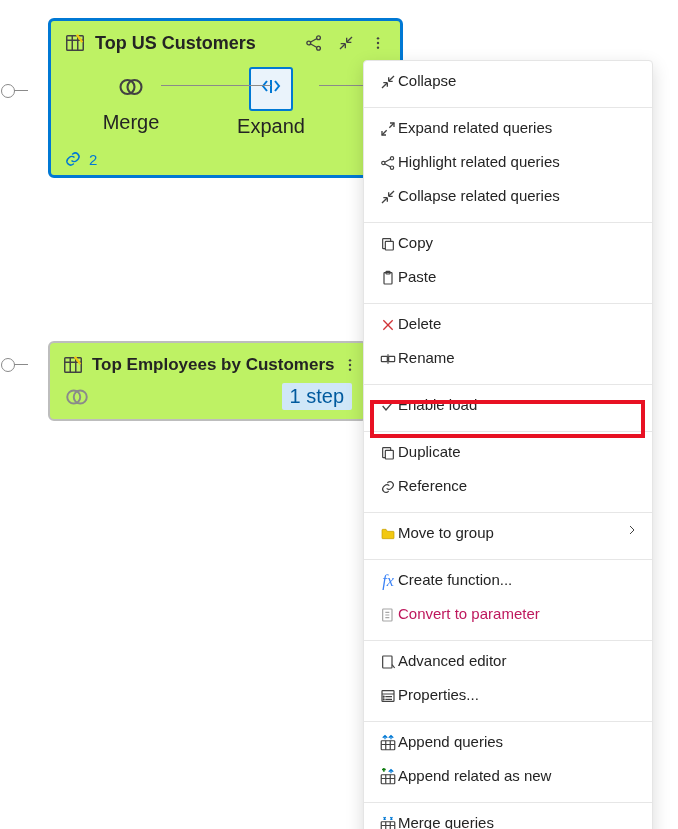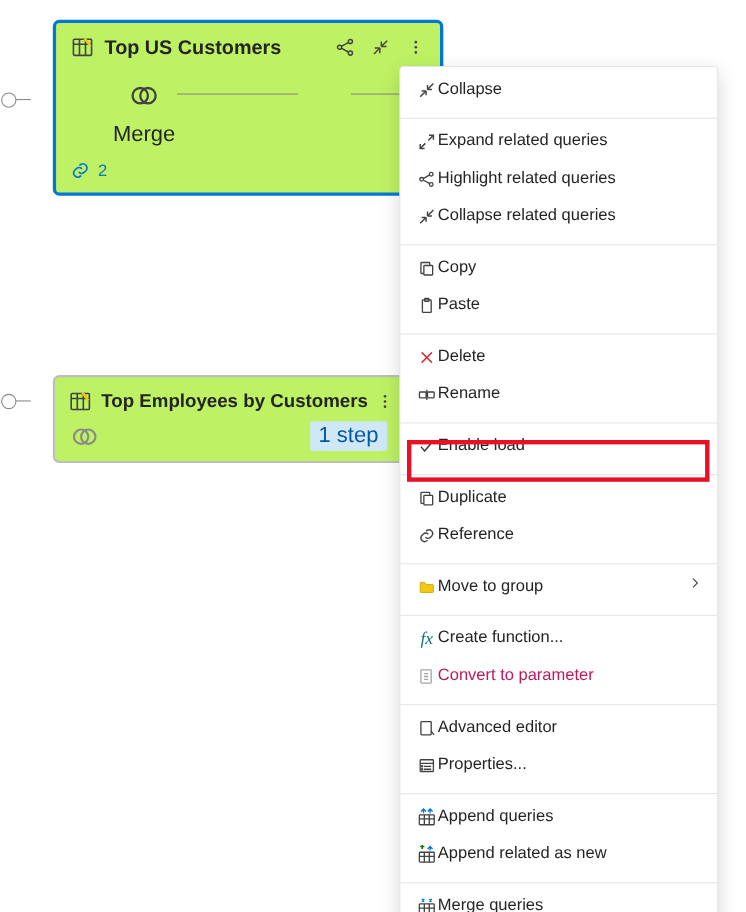--- a/index.html
+++ b/index.html
@@ -141,21 +141,21 @@
     padding: 5px 14px 5px 14px;
     min-height: 34px;
     box-sizing: border-box;
     font-size: 15px;
     color: #242424;
   }
   .menu-item.disabled { color: #be185d; }
   .menu-item .mi-icon {
     width: 20px; height: 20px;
     display:flex; align-items:center; justify-content:center;
-    color: #0f766e;
+    color: #3b82f6;
     flex: 0 0 20px;
   }
   .menu-item.disabled .mi-icon { color: #a6a6a6; }
   .menu-item .mi-label { flex: 1 1 auto; }
   .menu-item .mi-sub {
     color: #424242;
     font-size: 18px;
   }
   .menu-sep {
     height: 1px;
@@ -218,20 +218,28 @@
       <div class="step" style="margin-left:28px;">
         <div class="step-icon">
           <svg width="28" height="28" viewBox="0 0 24 24" fill="none" stroke="#424242" stroke-width="1.8">
             <circle cx="9" cy="12" r="6"></circle>
               <circle cx="15" cy="12" r="6"></circle>
           </svg>
         </div>
         <span class="step-label">Merge</span>
       </div>
 
+      <div class="step" style="margin-left:60px;">
+        <div class="step-icon selected">
+          <svg width="24" height="24" viewBox="0 0 24 24" fill="none" stroke="#0078d4" stroke-width="2">
+            <path d="M8 4l-4 5 4 5M16 4l4 5-4 5M12 3v13"></path>
+          </svg>
+        </div>
+        <span class="step-label">Expand</span>
+      </div>
     </div>
 
     <div class="card-footer">
       <svg width="20" height="18" viewBox="0 0 24 24" fill="none" stroke="#0078d4" stroke-width="2">
         <path d="M10 14a5 5 0 0 0 7 0l2-2a5 5 0 0 0-7-7l-1 1"></path>
         <path d="M14 10a5 5 0 0 0-7 0l-2 2a5 5 0 0 0 7 7l1-1"></path>
       </svg>
       <span>2</span>
     </div>
 

